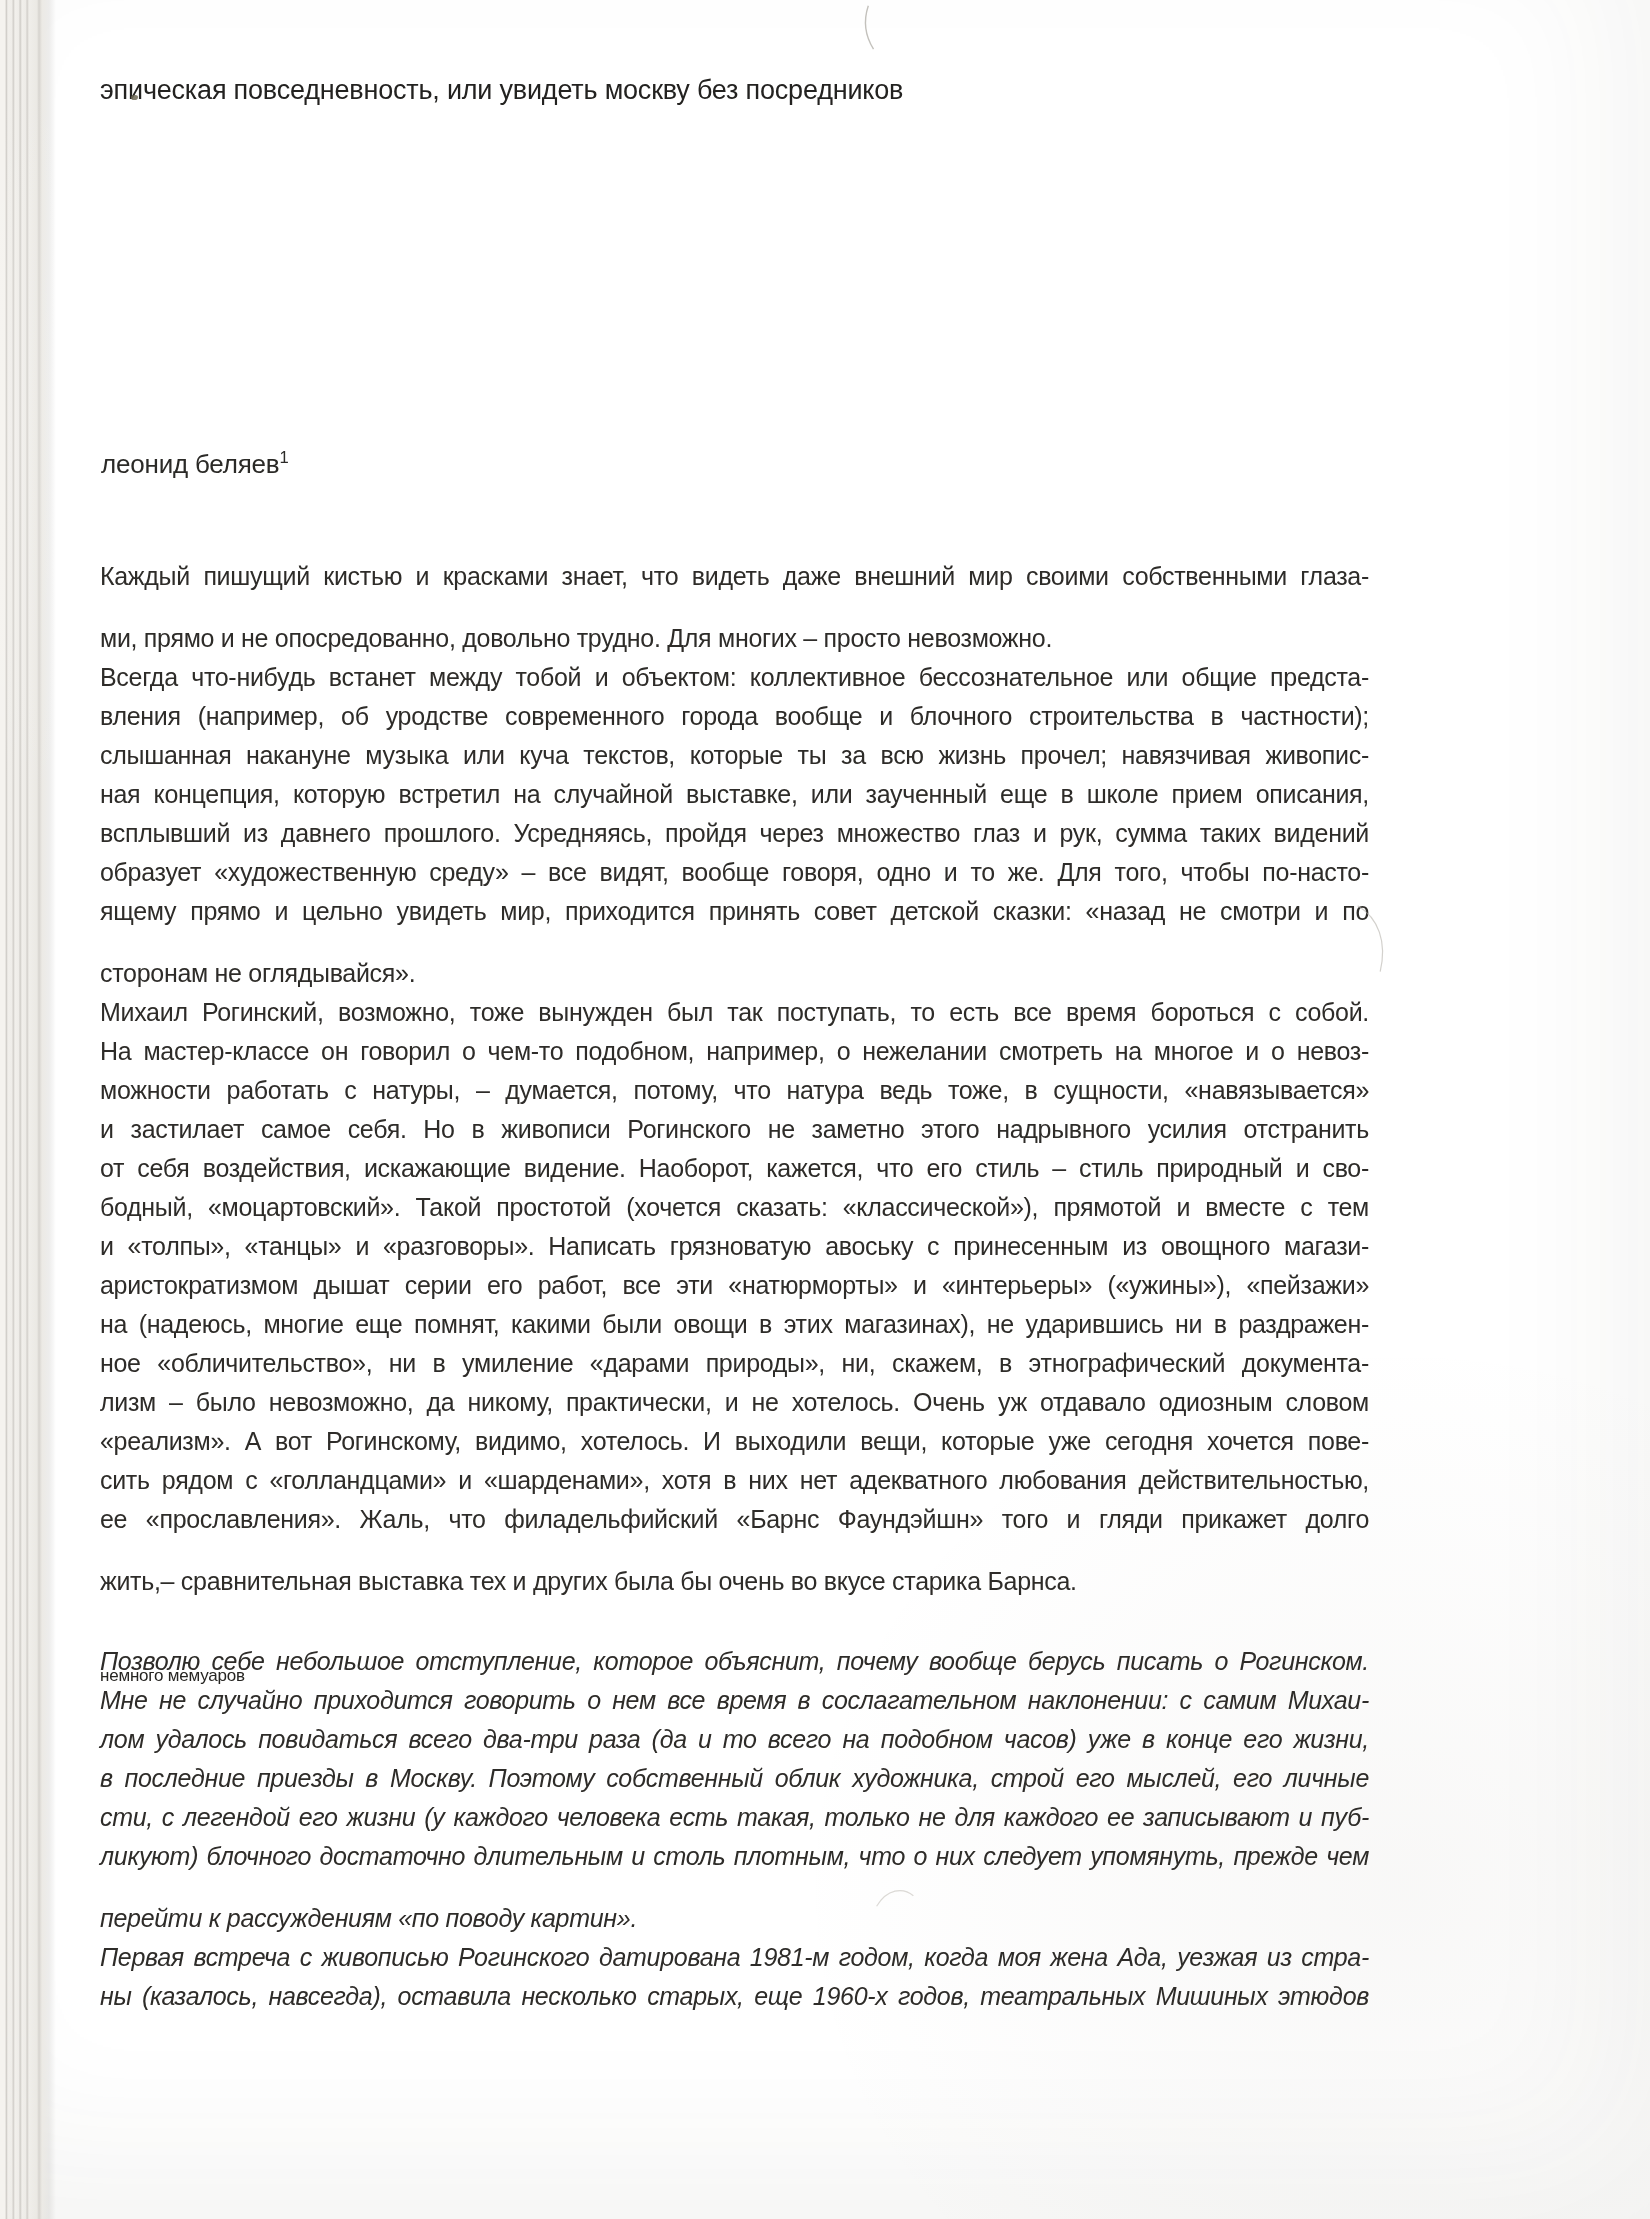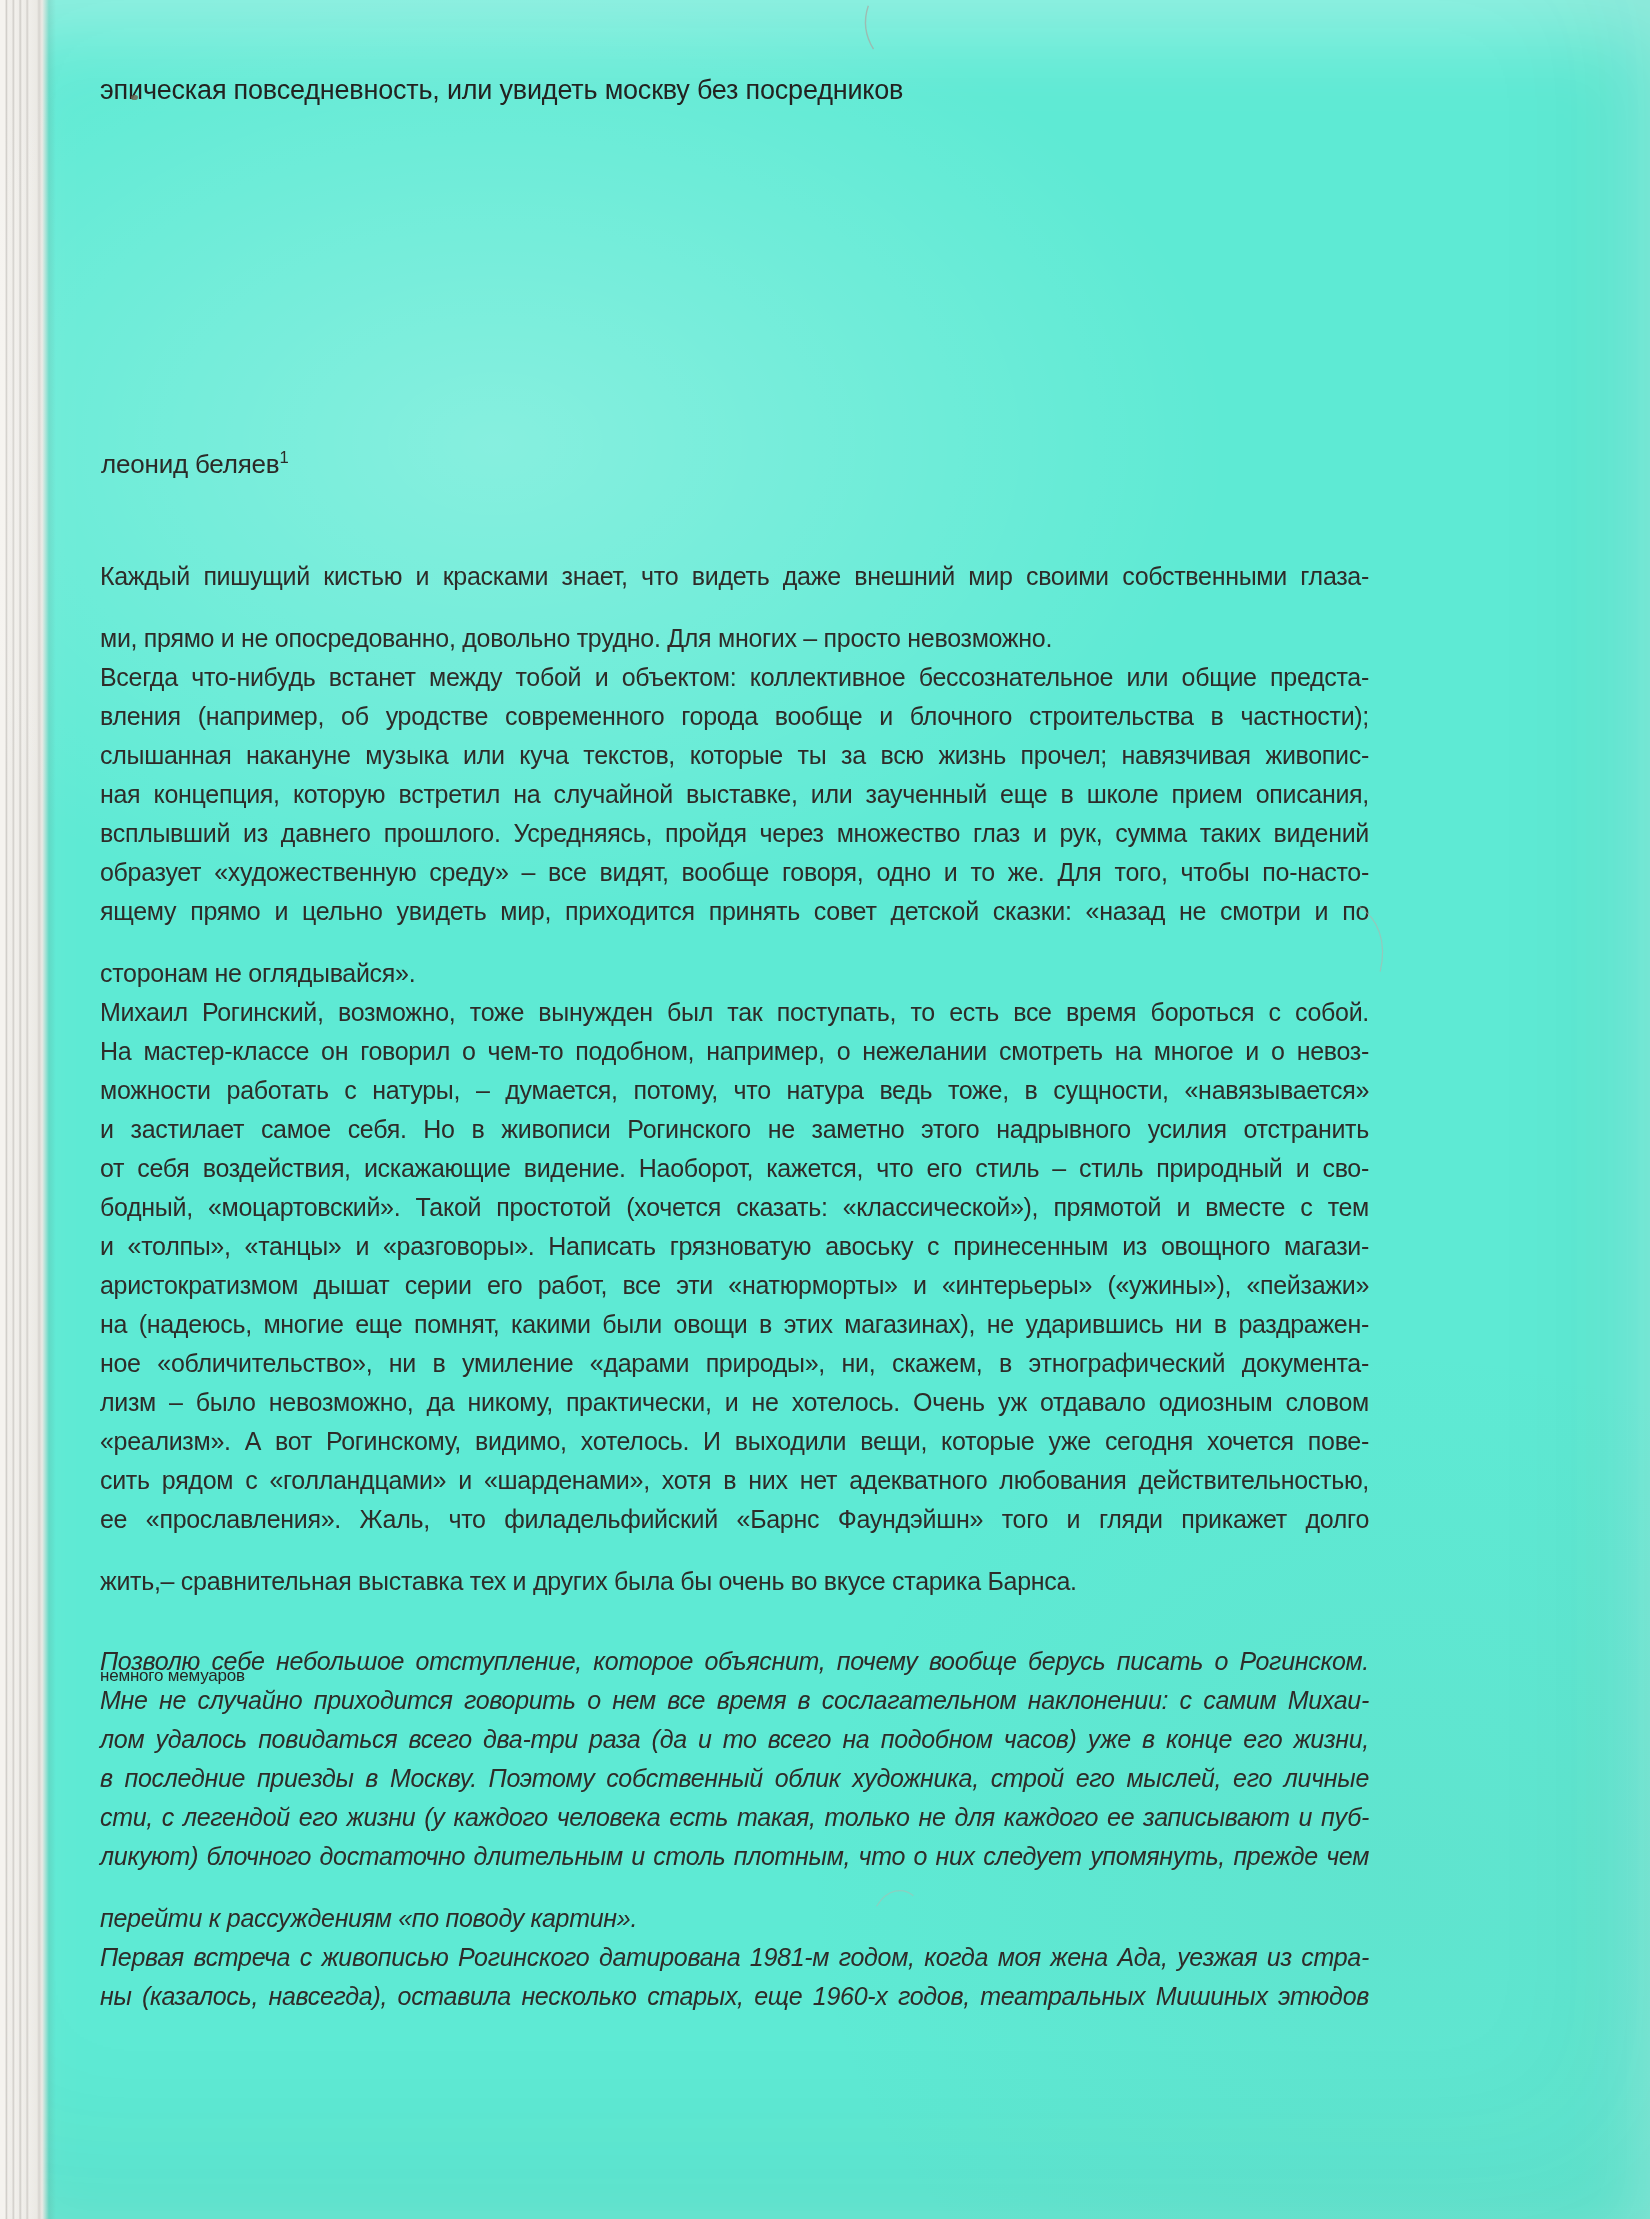--- a/index.html
+++ b/index.html
@@ -1,20 +1,20 @@
 <!DOCTYPE html>
 <html style="font-size:14px"><head>
 <meta charset="utf-8">
 <style>
   html, body { margin: 0; padding: 0; background: #b9b6b1; }
   .page {
     position: relative;
     width: 1651px;
     height: 2219px;
-    background: #5eead4;
+    background: #ffffff;
     overflow: hidden;
     font-family: "Liberation Sans", sans-serif;
     box-shadow: inset -44px -70px 140px rgba(60,55,45,0.05), inset 0 35px 79px rgba(255,255,255,0.35);
   }
   
   .book-edge {
     position: absolute; left: 0; top: 0; width: 56px; height: 100%;
     background:
       linear-gradient(90deg,
         #f5f3ef 0px, #f5f3ef 5.2px,

